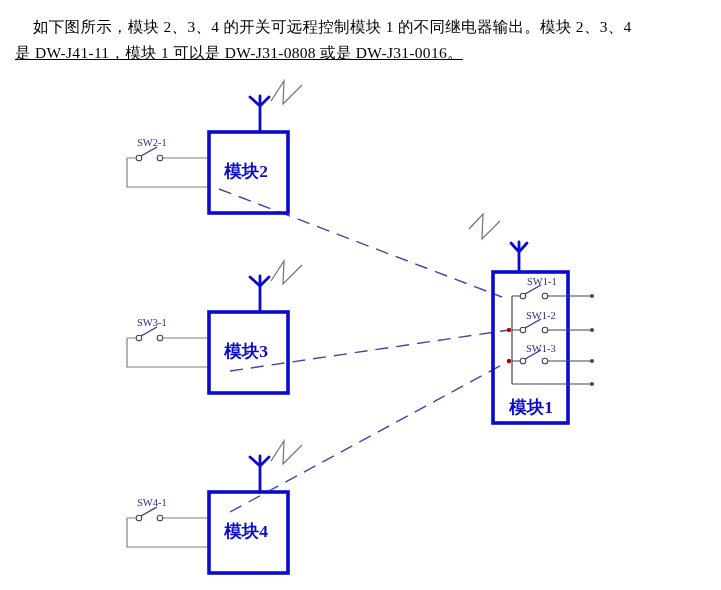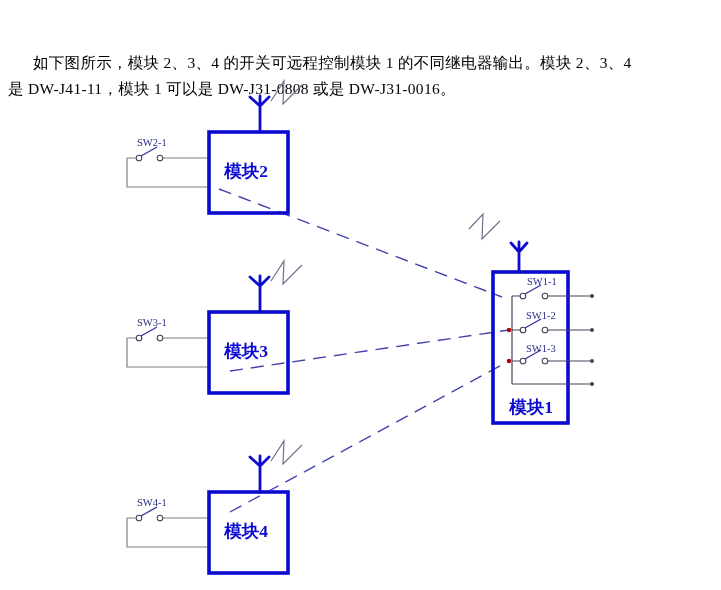--- a/index.html
+++ b/index.html
@@ -3,24 +3,23 @@
 <meta charset="utf-8">
 <style>
   html,body{margin:0;padding:0;background:#fff;}
   .stage{
     position:relative;width:721px;height:590px;background:#fff;overflow:hidden;
     font-family:"Liberation Serif","DejaVu Serif",serif;
   }
   .desc{
     position:absolute;white-space:nowrap;font-size:15.5px;letter-spacing:.3px;
     color:var(--text,#000);
-    margin-top:36px;
   }
   .desc.l1{left:33px;top:17px;}
-  .desc.l2{left:8px;top:43px;}
+  .desc.l2{left:15px;top:43px;text-decoration:underline;}
   svg.canvas{position:absolute;left:0;top:0;}
   .box{fill:none;stroke:var(--module-outline,#0b0bd0);stroke-width:3.6;}
   .ant{fill:none;stroke:var(--module-outline,#0b0bd0);stroke-width:2.8;stroke-linecap:round;stroke-linejoin:round;}
   .wave{fill:none;stroke:var(--wave-symbol,#70708c);stroke-width:1.2;}
   .wire{fill:none;stroke:var(--wire-gray,#808080);stroke-width:1.2;}
   .wire.dark{stroke:var(--wire-dark,#44445a);}
   .blade{stroke:var(--switch-blade,#3333a0);stroke-width:1.4;}
   .term{fill:#fff;stroke:var(--wire-dark,#5a5a6e);stroke-width:1.1;}
   .dash{stroke:var(--dashed-link,#4343ae);stroke-width:1.4;stroke-dasharray:13 8;fill:none;}
   .dot-red{fill:var(--junction-dot,#b00000);stroke:none;}

